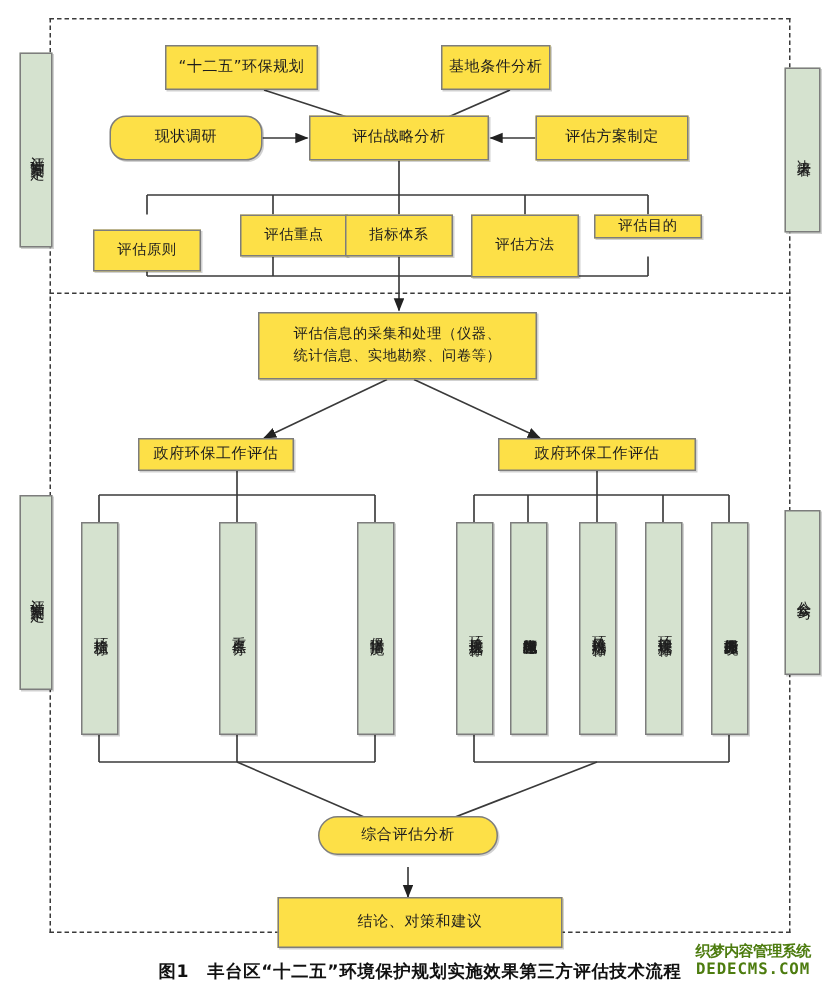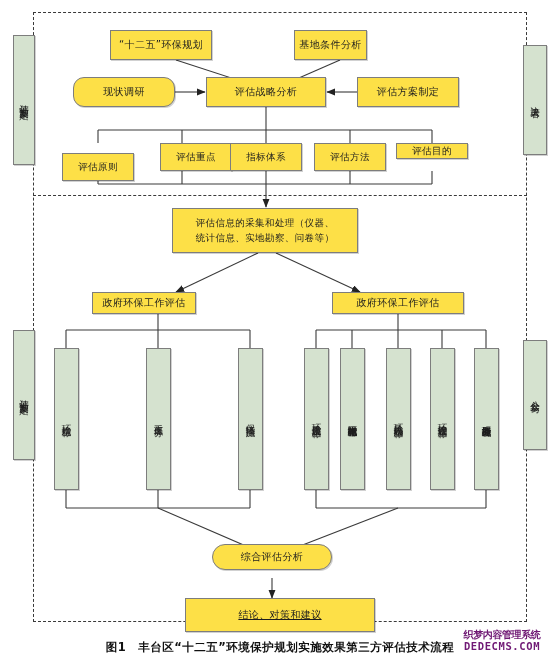--- a/index.html
+++ b/index.html
@@ -78,21 +78,21 @@
     width:560px;
     text-align:center;
     font-size:11.5px;
     font-weight:bold;
     color:#111;
     letter-spacing:.5px;
   }
   .watermark{
     position:absolute;
     text-align:center;
-    color:#701a75;
+    color:#4d7c0f;
     font-weight:bold;
     line-height:1.08;
   }
   .watermark .wm1{font-size:10px;letter-spacing:-.4px;display:block;}
   .watermark .wm2{font-size:10.5px;letter-spacing:.6px;display:block;
     font-family:"DejaVu Sans Mono","Liberation Mono",monospace;}
 </style>
 </head>
 <body>
 
@@ -183,21 +183,21 @@
 
   <div class="node" style="left:73px;top:77px;width:102px;height:30px;border-radius:11px;">现状调研</div>
 
   <div class="node" style="left:206px;top:77px;width:120px;height:30px;">评估战略分析</div>
 
   <div class="node" style="left:357px;top:77px;width:102px;height:30px;">评估方案制定</div>
 
   <div class="node small" style="left:62px;top:153px;width:72px;height:28px;">评估原则</div>
   <div class="node small" style="left:160px;top:143px;width:72px;height:28px;">评估重点</div>
   <div class="node small" style="left:230px;top:143px;width:72px;height:28px;">指标体系</div>
-  <div class="node small" style="left:314px;top:143px;width:72px;height:28px;">评估方法</div>
+  <div class="node small" style="left:314px;top:143px;width:72px;height:42px;">评估方法</div>
   <div class="node small" style="left:396px;top:143px;width:72px;height:16px;">评估目的</div>
 
   <div class="node multiline" style="left:172px;top:208px;width:186px;height:45px;flex-direction:column;">
     <div>评估信息的采集和处理（仪器、</div>
     <div>统计信息、实地勘察、问卷等）</div>
   </div>
 
   <div class="node" style="left:92px;top:292px;width:104px;height:22px;">政府环保工作评估</div>
 
   <div class="node" style="left:332px;top:292px;width:132px;height:22px;">政府环保工作评估</div>
@@ -223,21 +223,21 @@
   </div>
   <div class="vnode" style="left:430px;top:348px;width:25px;height:142px;">
     <span>环境管理指标</span>
   </div>
   <div class="vnode tight" style="left:474px;top:348px;width:25px;height:142px;">
     <span>环境服务能力指标</span>
   </div>
 
   <div class="node" style="left:212px;top:544px;width:120px;height:26px;border-radius:13px;">综合评估分析</div>
 
-  <div class="node" style="left:185px;top:598px;width:190px;height:34px;text-decoration:underline;">结论、对策和建议</div>
+  <div class="node" style="left:185px;top:598px;width:190px;height:34px;">结论、对策和建议</div>
 
   <div class="caption" style="top:640px;">图1　丰台区“十二五”环境保护规划实施效果第三方评估技术流程</div>
 
   <div class="watermark" style="left:448px;top:630px;width:108px;">
     <span class="wm1">织梦内容管理系统</span>
     <span class="wm2">DEDECMS.COM</span>
   </div>
 
 </div>
 

